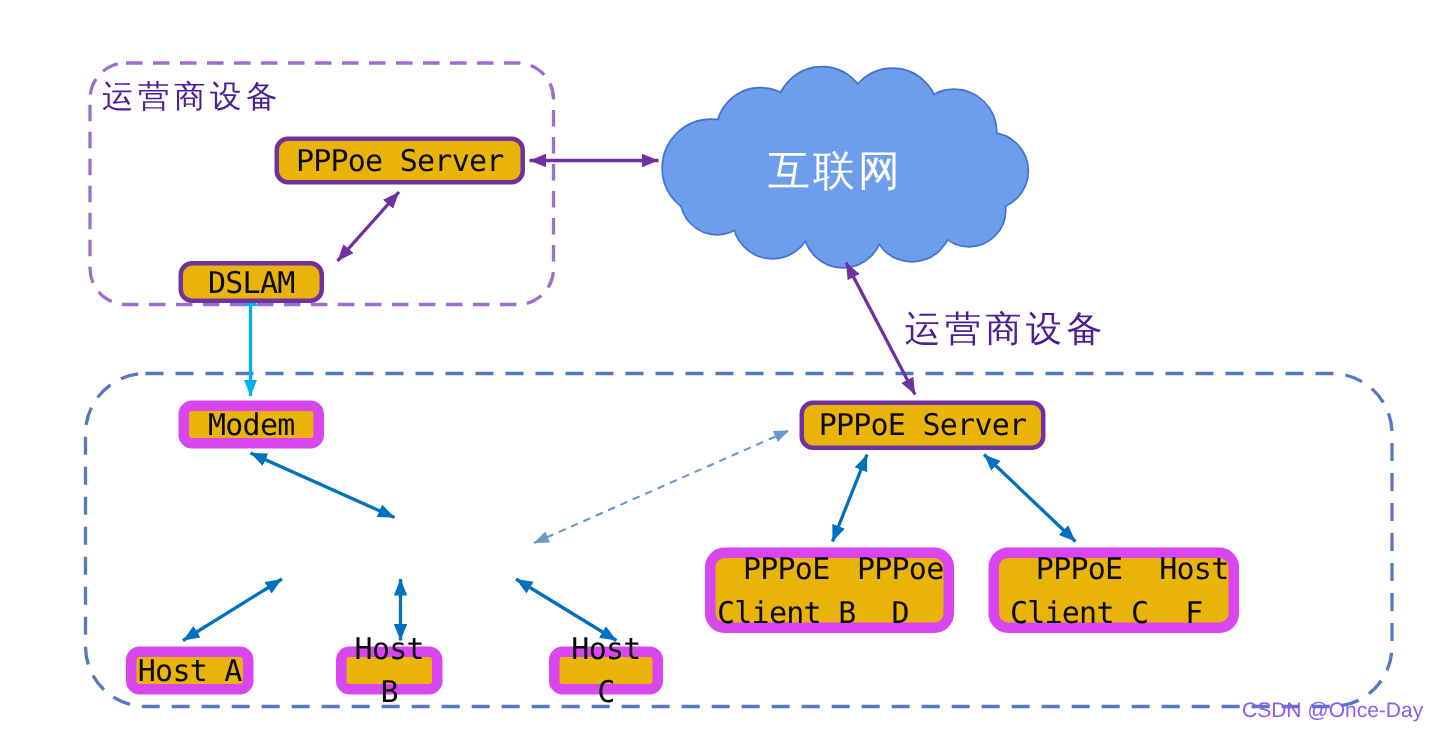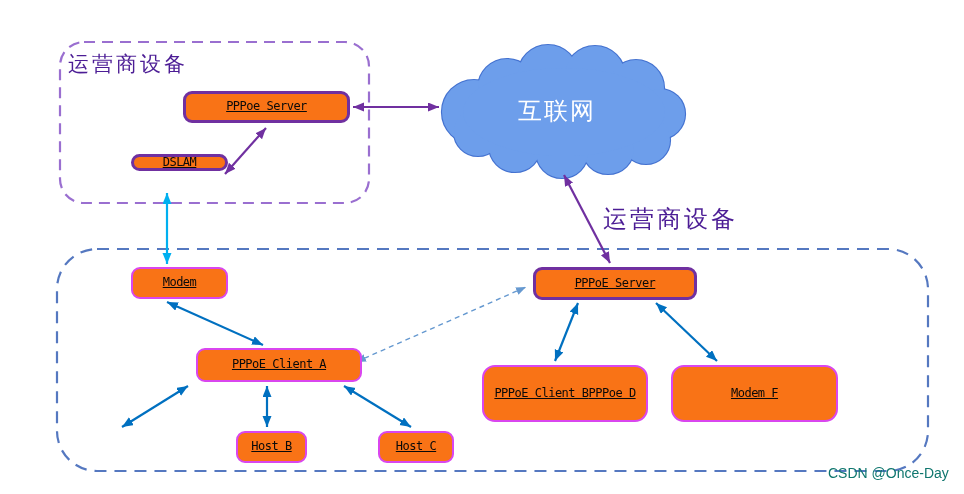--- a/index.html
+++ b/index.html
@@ -7,50 +7,49 @@
     position:relative;
     width:964px;height:494px;
     background:#ffffff;
     overflow:hidden;
     font-family:"DejaVu Sans Mono","Liberation Mono",monospace;
   }
   .wires{position:absolute;left:0;top:0;width:964px;height:494px;}
   .node{
     position:absolute;
     display:flex;align-items:center;justify-content:center;
-    background:#f97316;
+    background:#eab308;
     border-radius:9px;
-    font-size:12px;letter-spacing:-0.5px;color:#0a0a0a;
+    font-size:20px;letter-spacing:-0.5px;color:#0a0a0a;
     text-align:center;line-height:1.45;
     box-sizing:border-box;
     white-space:pre-line;
-    text-decoration:underline;
   }
   .node.purple{border:3px solid #7030A0;}
-  .node.blue{border:2px solid #d946ef;margin-left:12px;}
+  .node.blue{border:7px solid #d946ef;}
   .node.two-line{flex-direction:row;border-radius:13px;}
   .zone-label{
     position:absolute;
     font-family:"Liberation Serif","DejaVu Serif",serif;
     color:#4c1d95;
     letter-spacing:3px;
     white-space:nowrap;
   }
   .cloud-label{
     position:absolute;
     color:#ffffff;
     font-family:"Liberation Sans","DejaVu Sans",sans-serif;
-    font-size:24px;letter-spacing:2px;
+    font-size:28px;letter-spacing:2px;
     text-align:center;
   }
   .watermark{
     position:absolute;
     left:828px;top:465px;
     font-family:"Liberation Sans","DejaVu Sans",sans-serif;
-    font-size:14px;color:#0f766e;
+    font-size:14px;color:#8b5cf6;
     white-space:nowrap;
   }
 </style>
 </head>
 <body>
 
 <div class="canvas">
 
   <svg class="wires" width="964" height="494" viewBox="0 0 964 494" xmlns="http://www.w3.org/2000/svg">
     <defs>
@@ -105,37 +104,38 @@
   </svg>
 
   <div class="zone-label" style="left:68px;top:50px;font-size:21px;">运营商设备</div>
 
   <div class="zone-label" style="left:603px;top:203px;font-size:24px;">运营商设备</div>
 
   <div class="cloud-label" style="left:495px;top:95px;width:124px;">互联网</div>
 
   <div class="node purple" style="left:183px;top:91px;width:167px;height:32px;">PPPoe Server</div>
 
-  <div class="node purple" style="left:119px;top:154px;width:97px;height:17px;margin-left:12px;">DSLAM</div>
+  <div class="node purple" style="left:119px;top:174px;width:97px;height:28px;">DSLAM</div>
 
   <div class="node blue" style="left:119px;top:267px;width:97px;height:32px;">Modem</div>
 
   <div class="node purple" style="left:533px;top:267px;width:164px;height:33px;">PPPoE Server</div>
 
-  <div class="node blue" style="left:184px;top:348px;width:166px;height:34px;">PPPoE Client A</div>
 
   <div class="node blue two-line" style="left:470px;top:365px;width:166px;height:57px;">
     <span>PPPoE Client B</span>
     <span>PPPoe D</span>
   </div>
 
   <div class="node blue two-line" style="left:659px;top:365px;width:167px;height:57px;">
-    <span>Modem F</span>
+    <span>PPPoE Client C</span>
+    <span>Host F</span>
   </div>
 
+  <div class="node blue" style="left:84px;top:431px;width:85px;height:32px;">Host A</div>
 
   <div class="node blue" style="left:224px;top:431px;width:71px;height:32px;">Host B</div>
 
   <div class="node blue" style="left:366px;top:431px;width:76px;height:32px;">Host C</div>
 
   <div class="watermark">CSDN @Once-Day</div>
 
 </div>
 
 </body></html>

